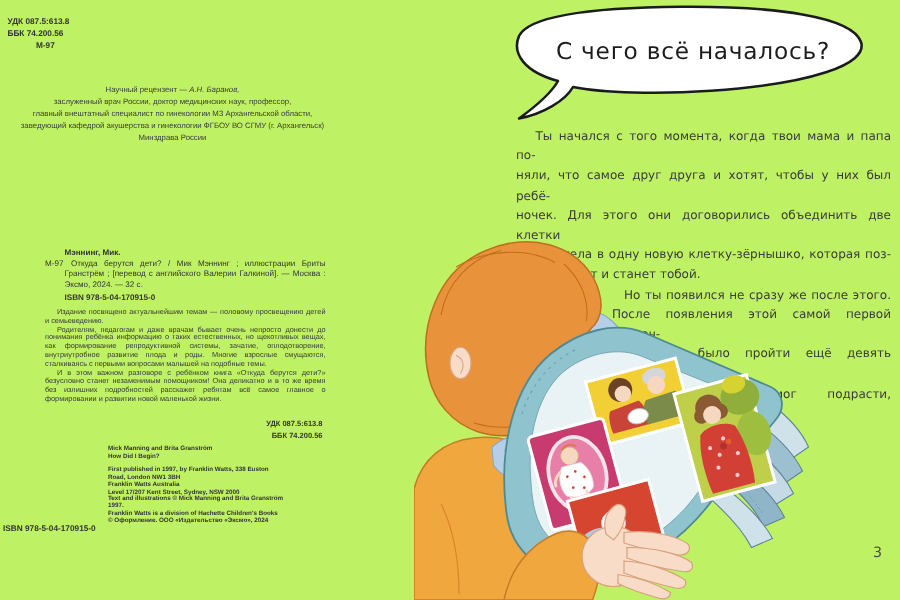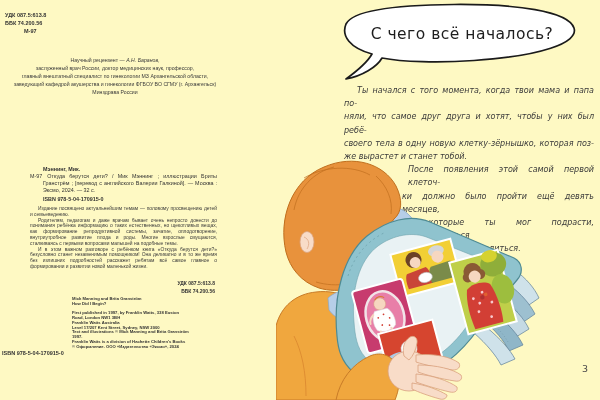--- a/index.html
+++ b/index.html
@@ -1,16 +1,16 @@
 <!DOCTYPE html>
 <html><head>
 <meta charset="utf-8">
 <style>
   html,body{margin:0;padding:0;background:#ffffff;}
-  .spread{position:relative;width:600px;height:400px;background:#fef9c3;overflow:hidden;
+  .spread{position:relative;width:600px;height:400px;background:#bef264;overflow:hidden;
           font-family:"Liberation Sans","DejaVu Sans",sans-serif;color:#2b2b2b;}
   .abs{position:absolute;}
 
   
   .udk-top{left:5px;top:11px;font-size:5.5px;line-height:8px;font-weight:700;color:#333;}
   .udk-top .l3{padding-left:19px;}
   .reviewer{left:0;top:56px;width:230px;text-align:center;font-size:5.2px;line-height:8px;color:#3a3a3a;}
   .reviewer .name{font-style:italic;}
   .bib{left:30px;top:166px;width:187px;font-size:5.4px;line-height:7px;color:#333;}
   .bib-heading{font-weight:700;padding-left:13px;margin:0;}
@@ -23,21 +23,21 @@
   .credits{left:72px;top:297px;font-size:4.2px;line-height:4.9px;font-weight:700;color:#333;}
   .credits .gap{margin-top:4px;}
   .isbn-footer{left:2px;top:350px;font-size:5.5px;font-weight:700;color:#333;}
 
   
   .bubble-svg{left:336px;top:2px;}
   .bubble-text{font-family:"DejaVu Sans",sans-serif;font-size:15.5px;font-weight:500;
                letter-spacing:0.5px;fill:#1d1d1d;}
   .rp-text{left:344px;top:84px;width:250px;font-size:8px;line-height:13.2px;color:#3a3a3a;
            font-family:"DejaVu Sans","Liberation Sans",sans-serif;}
-  .rp-text .line{text-align:justify;text-align-last:justify;font-style:italic;}
+  .rp-text .line{text-align:justify;text-align-last:justify;}
   .rp-text .line.first{text-indent:13px;}
   .rp-text .line.last{text-align-last:left;}
   .p2 .m1{margin-left:72px;}
   .p2 .m2{margin-left:64px;}
   .p2 .m3{margin-left:58px;}
   .p2 .m4{margin-left:55px;}
   .p2 .m5{margin-left:55px;}
   .illustration-svg{left:276px;top:156px;}
   .page-number{left:582px;top:363px;font-size:9.5px;color:#4a4a4a;font-family:"DejaVu Sans",sans-serif;}
 </style>
@@ -101,24 +101,26 @@
              C 103 61 66 60 46 56
              C 41 65 26 74 10 77
              C 21 69 31 61 36 52 Z" fill="#ffffff" stroke="#1b1b1b" stroke-width="1.7" stroke-linejoin="round"></path>
     <text class="bubble-text" x="126" y="37" text-anchor="middle">С чего всё началось?</text>
   </svg>
 
   <div class="abs rp-text">
     <div class="p1">
       <div class="line first">Ты начался с того момента, когда твои мама и папа по-</div>
       <div class="line">няли, что самое друг друга и хотят, чтобы у них был ребё-</div>
+      <div class="line">ночек. Для этого они договорились объединить две клетки</div>
       <div class="line">своего тела в одну новую клетку-зёрнышко, которая поз-</div>
       <div class="line last">же вырастет и станет тобой.</div>
     </div>
     <div class="p2">
+      <div class="line m1">Но ты появился не сразу же после этого.</div>
       <div class="line m2">После появления этой самой первой клеточ-</div>
       <div class="line m3">ки должно было пройти ещё девять месяцев,</div>
       <div class="line m4">за которые ты мог подрасти, сформироваться</div>
       <div class="line m5 last">и уже после этого родиться.</div>
     </div>
   </div>
 
   <svg class="abs illustration-svg" width="326" height="244" viewBox="0 0 326 244">
     <defs>
       <g id="flake" stroke="#5C7FBC" stroke-width="0.6">

